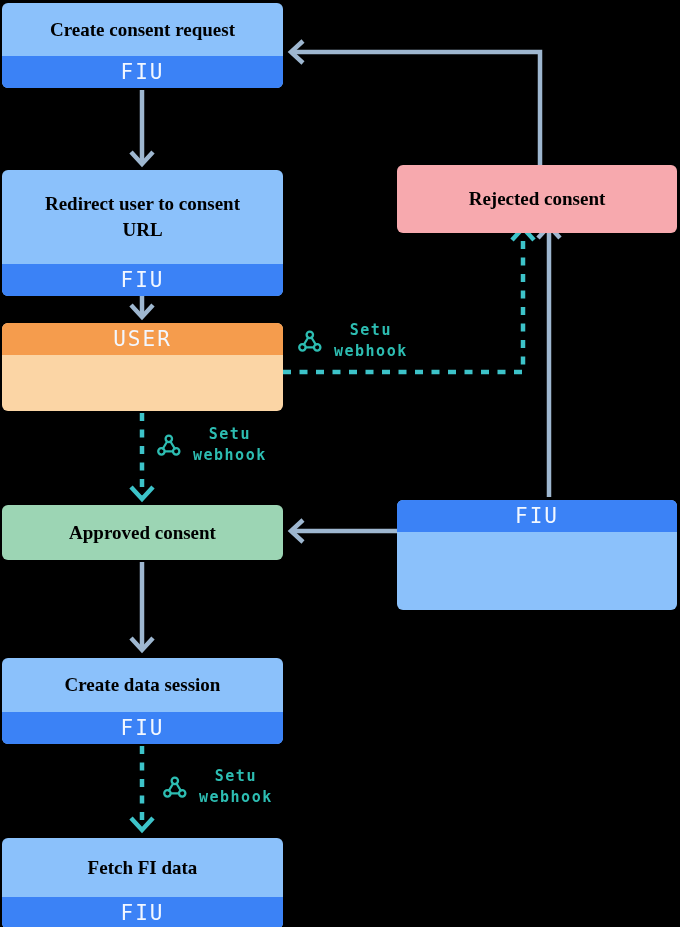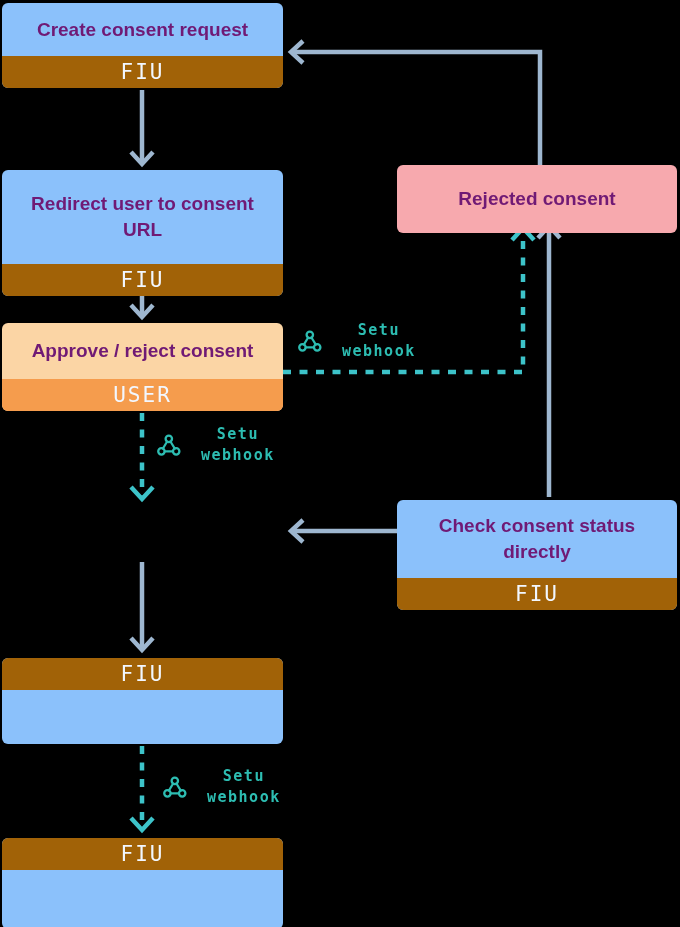--- a/index.html
+++ b/index.html
@@ -12,35 +12,35 @@
   .head-solid{stroke:#9EB7D0;stroke-width:4.5;fill:none;}
   .arrow-dashed{stroke:#3DC3C9;stroke-width:4.5;fill:none;stroke-dasharray:8 8.5;}
   .head-dashed{stroke:#3DC3C9;stroke-width:4.5;fill:none;}
 
   .node{
     position:absolute;border-radius:6px;overflow:hidden;
     display:flex;flex-direction:column;
   }
   .node-title{
     flex:1;display:flex;align-items:center;justify-content:center;text-align:center;
-    font-weight:bold;font-size:19px;line-height:26px;color:#701a75;padding:0 24px;
+    font-weight:bold;font-size:19px;line-height:26px;color:#000000;padding:0 24px;font-family:Liberation Serif, serif;
   }
   .node-badge{
     height:32px;flex:0 0 32px;display:flex;align-items:center;justify-content:center;
     font-family:"DejaVu Sans Mono", monospace;font-size:21px;letter-spacing:2px;color:#F2F7FF;
   }
   .theme-blue{background:#8BC1FB;}
-  .theme-blue .node-badge{background:#a16207;}
+  .theme-blue .node-badge{background:#3b82f6;}
   .theme-orange{background:#FBD5A5;}
   .theme-orange .node-badge{background:#F59C4D;}
   .theme-green{background:#9CD5B4;}
   .theme-pink{background:#F7A9AE;}
 
   .hook-label{
-    position:absolute;display:flex;align-items:center;gap:19px;
+    position:absolute;display:flex;align-items:center;gap:11px;
   }
   .hook-text,.ready-label{
     font-family:"DejaVu Sans Mono", monospace;font-weight:bold;font-size:15px;
     letter-spacing:1.5px;line-height:21px;color:#2DBDB2;text-align:center;
   }
   .ready-label{position:absolute;}
   .hook-icon{flex:0 0 auto;}
   .hook-icon path,.hook-icon circle{stroke:#2DBDB2;stroke-width:2.2;fill:none;stroke-linecap:round;}
 </style>
 </head>
@@ -93,39 +93,42 @@
     <div class="node-title">Create consent request</div>
     <div class="node-badge">FIU</div>
   </div>
 
   <div class="node theme-blue" style="left:2px;top:170px;width:281px;height:126px">
     <div class="node-title">Redirect user to consent URL</div>
     <div class="node-badge">FIU</div>
   </div>
 
   <div class="node theme-orange" style="left:2px;top:323px;width:281px;height:88px">
-    <div class="node-title">Approve / reject consent</div>
     <div class="node-badge">USER</div>
   </div>
 
+  <div class="node theme-green" style="left:2px;top:505px;width:281px;height:55px">
+    <div class="node-title">Approved consent</div>
+  </div>
 
   <div class="node theme-blue" style="left:2px;top:658px;width:281px;height:86px">
+    <div class="node-title">Create data session</div>
     <div class="node-badge">FIU</div>
   </div>
 
   <div class="node theme-blue" style="left:2px;top:838px;width:281px;height:91px">
+    <div class="node-title">Fetch FI data</div>
     <div class="node-badge">FIU</div>
   </div>
 
   <div class="node theme-pink" style="left:397px;top:165px;width:280px;height:68px">
     <div class="node-title">Rejected consent</div>
   </div>
 
   <div class="node theme-blue" style="left:397px;top:500px;width:280px;height:110px">
-    <div class="node-title">Check consent status directly</div>
     <div class="node-badge">FIU</div>
   </div>
 
   <div class="hook-label" style="left:296px;top:320px">
     <svg class="hook-icon" width="27" height="27" viewBox="0 0 26 26">
       <circle cx="13.3" cy="6.6" r="3.1"></circle>
       <circle cx="6.2" cy="18.6" r="3.1"></circle>
       <circle cx="20.4" cy="18.6" r="3.1"></circle>
       <path d="M11.6 9.4 L7.6 15.9"></path>
       <path d="M15 9.4 L19 15.9"></path>

